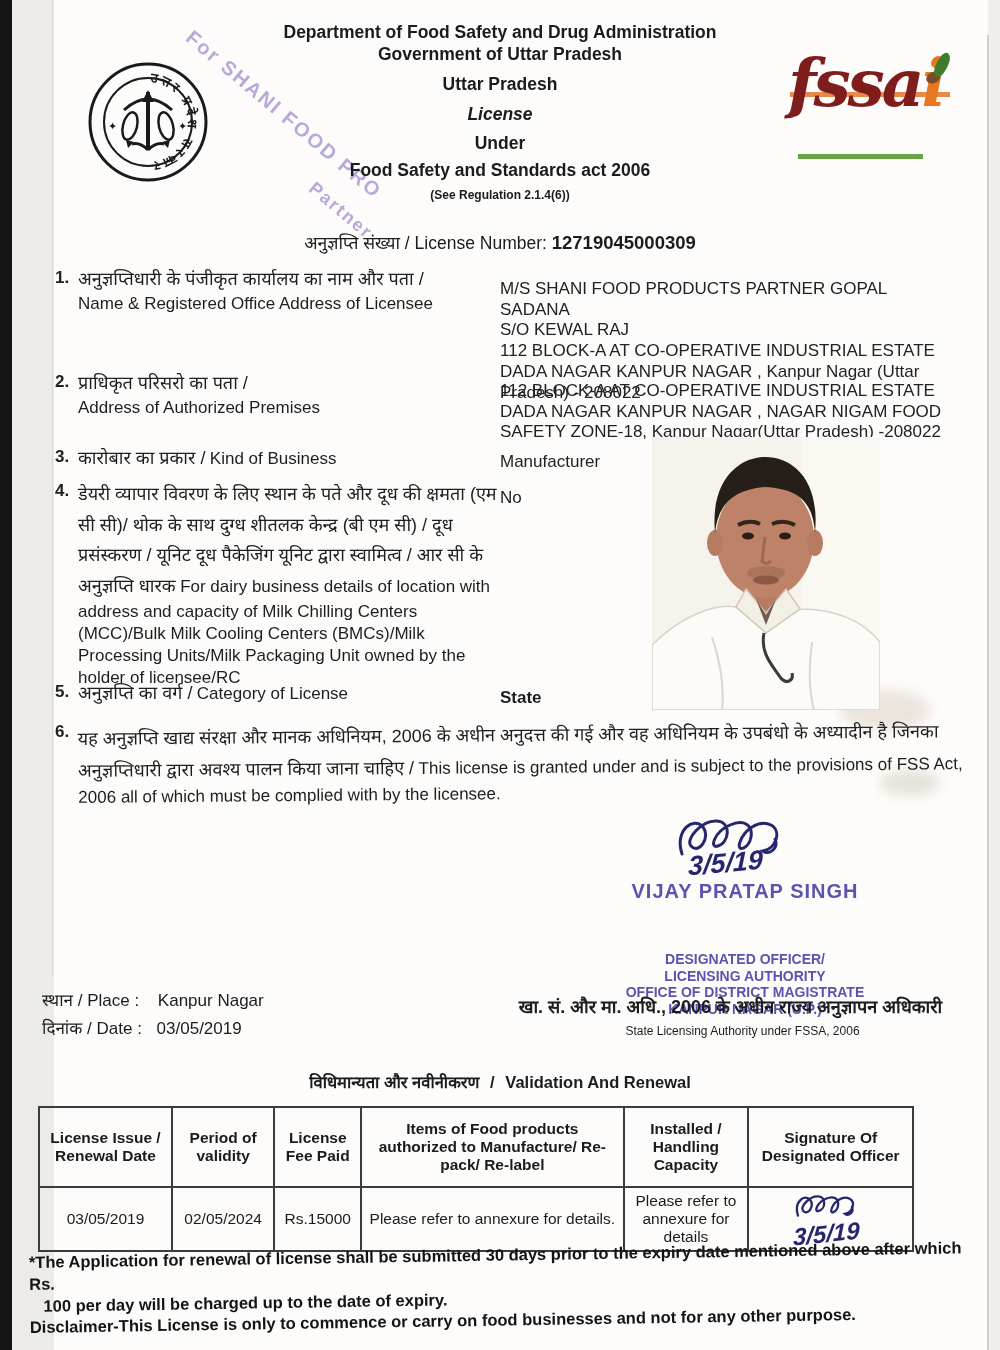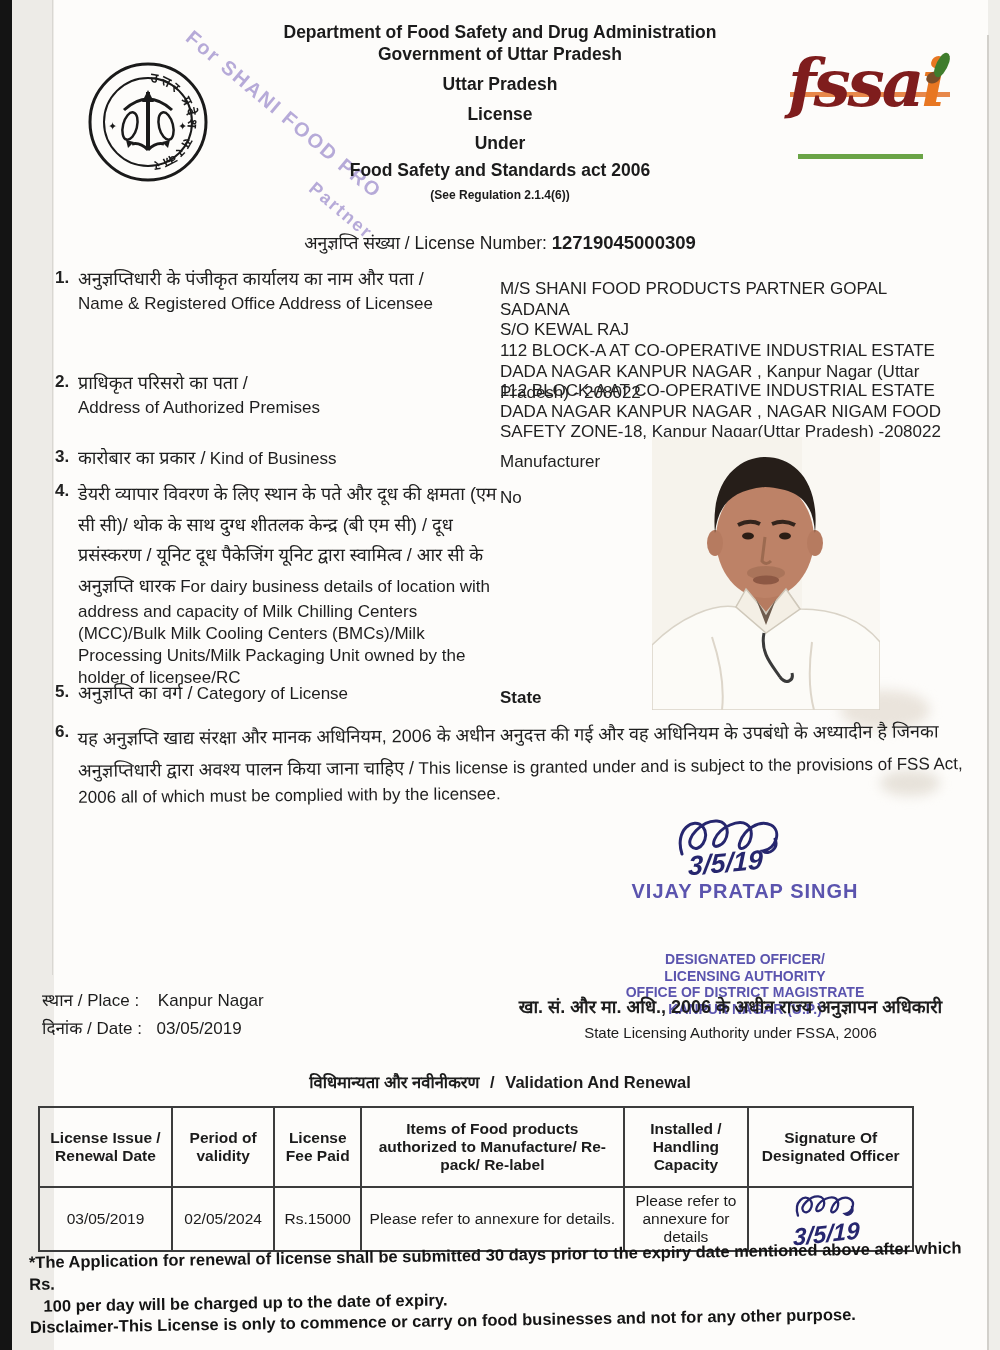--- a/index.html
+++ b/index.html
@@ -72,21 +72,21 @@
     <div class="abs" style="left:0;top:-6px;font-family:'DejaVu Serif',serif;font-style:italic;font-size:66px;font-weight:bold;letter-spacing:-3px;">
       <span style="color:#7f1d1d;">fssa</span><span style="color:#e87722;">i</span>
     </div>
     <div class="abs" style="left:138px;top:22px;width:15px;height:11px;background:#7a4d28;border-radius:50%;transform:rotate(-25deg);"></div>
     <div class="abs" style="left:148px;top:2px;width:12px;height:26px;background:#3f7d2c;border-radius:60% 40% 60% 40%/70% 30% 70% 30%;transform:rotate(18deg);"></div>
   </div>
 
   <div class="abs hdr center" style="left:100px;top:22px;width:800px;font-size:17.5px;">Department of Food Safety and Drug Administration</div>
   <div class="abs hdr center" style="left:100px;top:44px;width:800px;font-size:17.5px;">Government of Uttar Pradesh</div>
   <div class="abs hdr center" style="left:100px;top:74px;width:800px;font-size:17.5px;">Uttar Pradesh</div>
-  <div class="abs hdr center" style="left:100px;top:104px;width:800px;font-size:17.5px;">License</div>
+  <div class="abs hdr center" style="left:100px;top:104px;width:800px;font-size:17.5px;font-style:italic;">License</div>
   <div class="abs hdr center" style="left:100px;top:133px;width:800px;font-size:17.5px;">Under</div>
   <div class="abs hdr center" style="left:100px;top:160px;width:800px;font-size:17.5px;">Food Safety and Standards act 2006</div>
   <div class="abs hdr center" style="left:100px;top:188px;width:800px;font-size:12px;">(See Regulation 2.1.4(6))</div>
 
   <div class="abs center" style="left:150px;top:230px;width:700px;font-size:17.5px;">
     <span class="hi">अनुज्ञप्ति संख्या / License Number:</span>
     <span style="font-weight:bold;font-size:18.5px;"> </span><span style="font-weight:bold;font-size:18.5px;">12719045000309</span>
   </div>
 
   <div class="abs itemnum" style="left:55px;top:268px;">1.</div>
@@ -182,21 +182,21 @@
   <div class="abs" style="left:42px;top:988px;font-size:17px;">
     <span class="hi">स्थान / Place :</span>
     <span style="margin-left:14px;">Kanpur Nagar</span>
   </div>
   <div class="abs" style="left:42px;top:1016px;font-size:17px;">
     <span class="hi">दिनांक / Date :</span>
     <span style="margin-left:10px;">03/05/2019</span>
   </div>
 
   <div class="abs center" style="left:478px;top:994px;width:505px;font-size:18px;font-weight:600;color:#1d1d1d;">खा. सं. और मा. अधि., 2006 के अधीन राज्य अनुज्ञापन अधिकारी</div>
-  <div class="abs center" style="left:478px;top:1024px;width:505px;font-size:15px;">State Licensing Authority under FSSA, 2006</div>
+  <div class="abs center" style="left:490px;top:1024px;width:505px;font-size:12px;">State Licensing Authority under FSSA, 2006</div>
 
   <div class="abs center" style="left:150px;top:1070px;width:700px;font-weight:bold;font-size:16.5px;">
     <span>विधिमान्यता और नवीनीकरण</span>
     <span style="margin:0 6px;">/</span>
     <span>Validation And Renewal</span>
   </div>
 
   <table class="renewal abs" style="left:38px;top:1106px;width:876px;">
     <tbody>
         <tr style="height:80px;">

